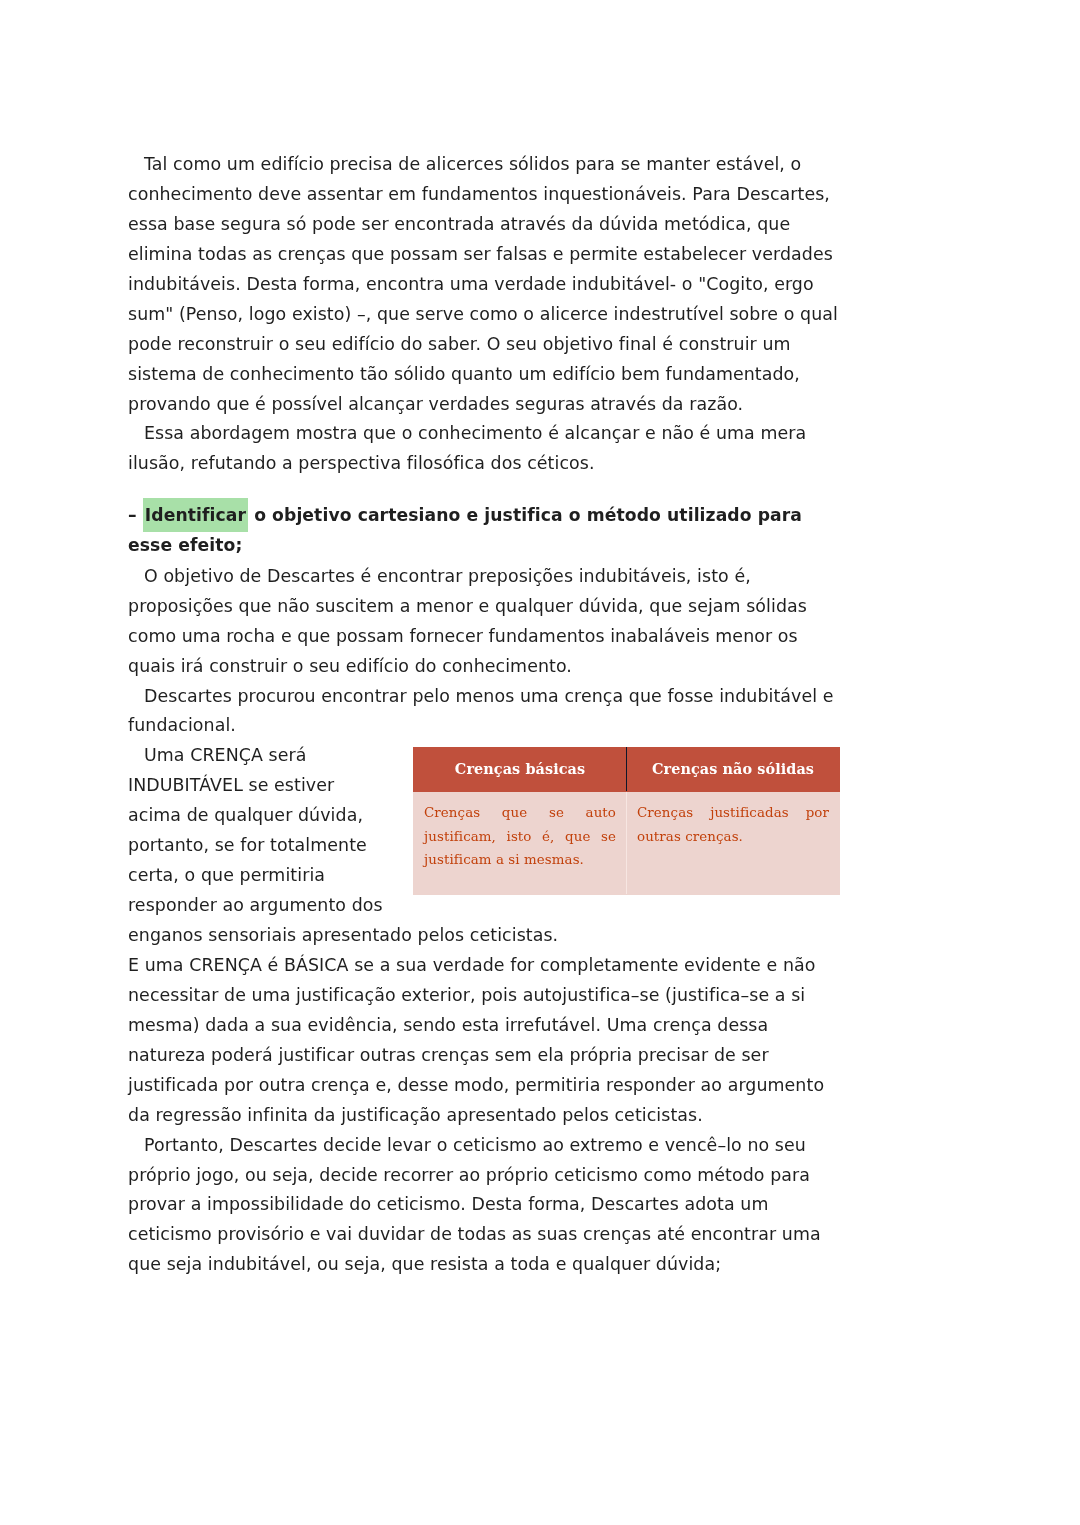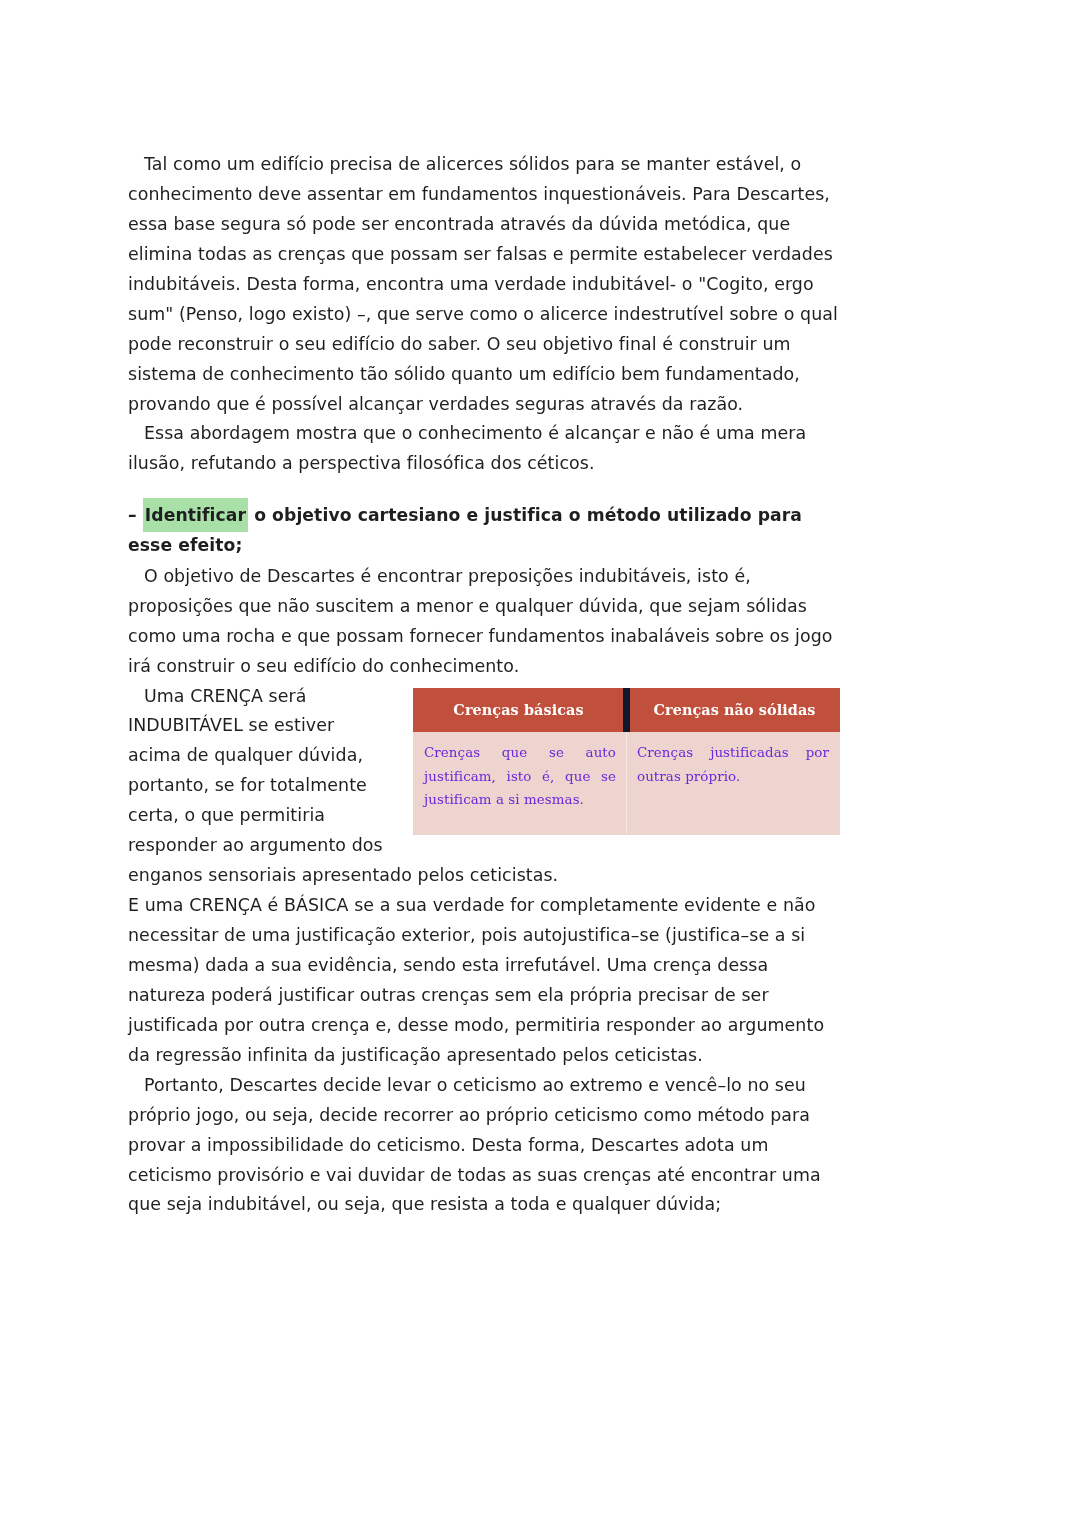--- a/index.html
+++ b/index.html
@@ -67,25 +67,25 @@
   .table-float th {
     background: #c0503c;
     color: #ffffff;
     font-size: 14.4px;
     font-weight: bold;
     text-align: center;
     padding: 9px 6px;
     border: 1px solid #c0503c;
   }
   .table-float th.first {
-    border-right: 7px solid #0f172a;
+    border-right: 1px solid #0f172a;
   }
   .table-float td {
     background: #edd4cf;
-    color: #6d28d9;
+    color: #c2410c;
     font-size: 13.4px;
     line-height: 1.75;
     padding: 9px 10px 22px 10px;
     vertical-align: top;
     text-align: justify;
     border: 1px solid #edd4cf;
   }
   .table-float td.first {
     border-right: 1px solid #f7e6e2;
     width: 50%;
@@ -107,34 +107,35 @@
   <div class="doc-body">
 
     <p class="indent para-block">Tal como um edifício precisa de alicerces sólidos para se manter estável, o conhecimento deve assentar em fundamentos inquestionáveis. Para Descartes, essa base segura só pode ser encontrada através da dúvida metódica, que elimina todas as crenças que possam ser falsas e permite estabelecer verdades indubitáveis. Desta forma, encontra uma verdade indubitável- o "Cogito, ergo sum" (Penso, logo existo) –, que serve como o alicerce indestrutível sobre o qual pode reconstruir o seu edifício do saber. O seu objetivo final é construir um sistema de conhecimento tão sólido quanto um edifício bem fundamentado, provando que é possível alcançar verdades seguras através da razão.</p>
     <p class="indent para-block">Essa abordagem mostra que o conhecimento é alcançar e não é uma mera ilusão, refutando a perspectiva filosófica dos céticos.</p>
 
     <p class="heading-line">
       <span class="dash">–</span>
       <span class="hl">Identificar</span><span> o objetivo cartesiano e justifica o método utilizado para esse efeito;</span>
     </p>
 
-    <p class="indent para-block">O objetivo de Descartes é encontrar preposições indubitáveis, isto é, proposições que não suscitem a menor e qualquer dúvida, que sejam sólidas como uma rocha e que possam  fornecer fundamentos inabaláveis sobre os jogo irá construir o seu edifício do conhecimento.</p>
+    <p class="indent para-block">O objetivo de Descartes é encontrar preposições indubitáveis, isto é, proposições que não suscitem a menor e qualquer dúvida, que sejam sólidas como uma rocha e que possam  fornecer fundamentos inabaláveis menor os quais irá construir o seu edifício do conhecimento.</p>
+    <p class="indent para-block">Descartes procurou encontrar pelo menos uma crença que fosse indubitável e fundacional.</p>
 
     <div class="wrap-section clearfix">
       <table class="table-float">
         <thead>
           <tr>
             <th class="first">Crenças básicas</th>
             <th>Crenças não sólidas</th>
           </tr>
         </thead>
         <tbody>
           <tr>
             <td class="first">Crenças que se auto justificam, isto é, que se justificam a si mesmas.</td>
-            <td>Crenças justificadas por outras próprio.</td>
+            <td>Crenças justificadas por outras crenças.</td>
           </tr>
         </tbody>
       </table>
 
       <p class="indent narrow-text">Uma CRENÇA será INDUBITÁVEL se estiver acima de qualquer dúvida, portanto, se for totalmente certa, o que permitiria responder ao argumento dos enganos sensoriais apresentado pelos ceticistas.</p>
     </div>
 
     <p class="para-block">E uma CRENÇA é BÁSICA se a sua verdade for completamente evidente e não necessitar de uma justificação exterior, pois autojustifica–se (justifica–se a si mesma) dada a sua evidência, sendo esta irrefutável. Uma crença dessa natureza poderá justificar outras crenças sem ela própria precisar de ser justificada por outra crença e, desse modo, permitiria responder ao argumento da regressão infinita da justificação apresentado pelos ceticistas.</p>
     <p class="indent para-block">Portanto, Descartes decide levar o ceticismo ao extremo e vencê–lo no seu próprio jogo, ou seja, decide recorrer ao próprio ceticismo como método para provar a impossibilidade do ceticismo. Desta forma, Descartes adota um ceticismo provisório e vai duvidar de todas as suas crenças até encontrar uma que seja indubitável, ou seja, que resista a toda e qualquer dúvida;</p>
 

